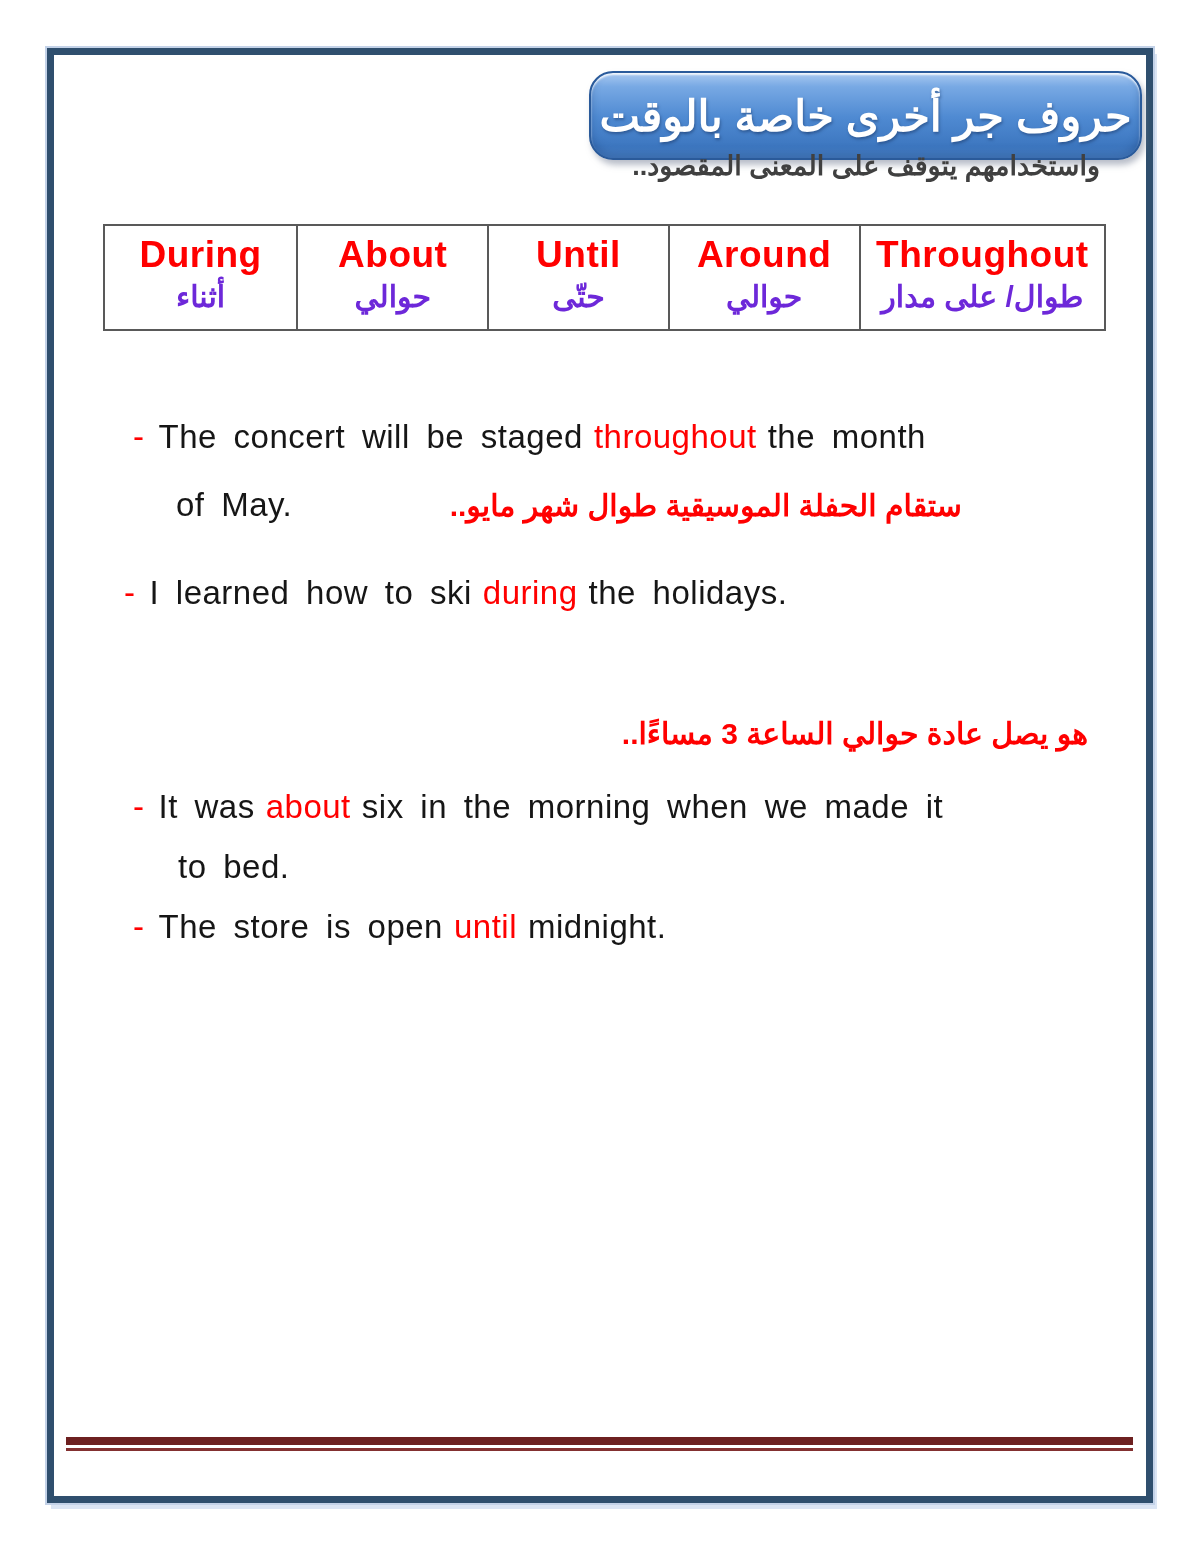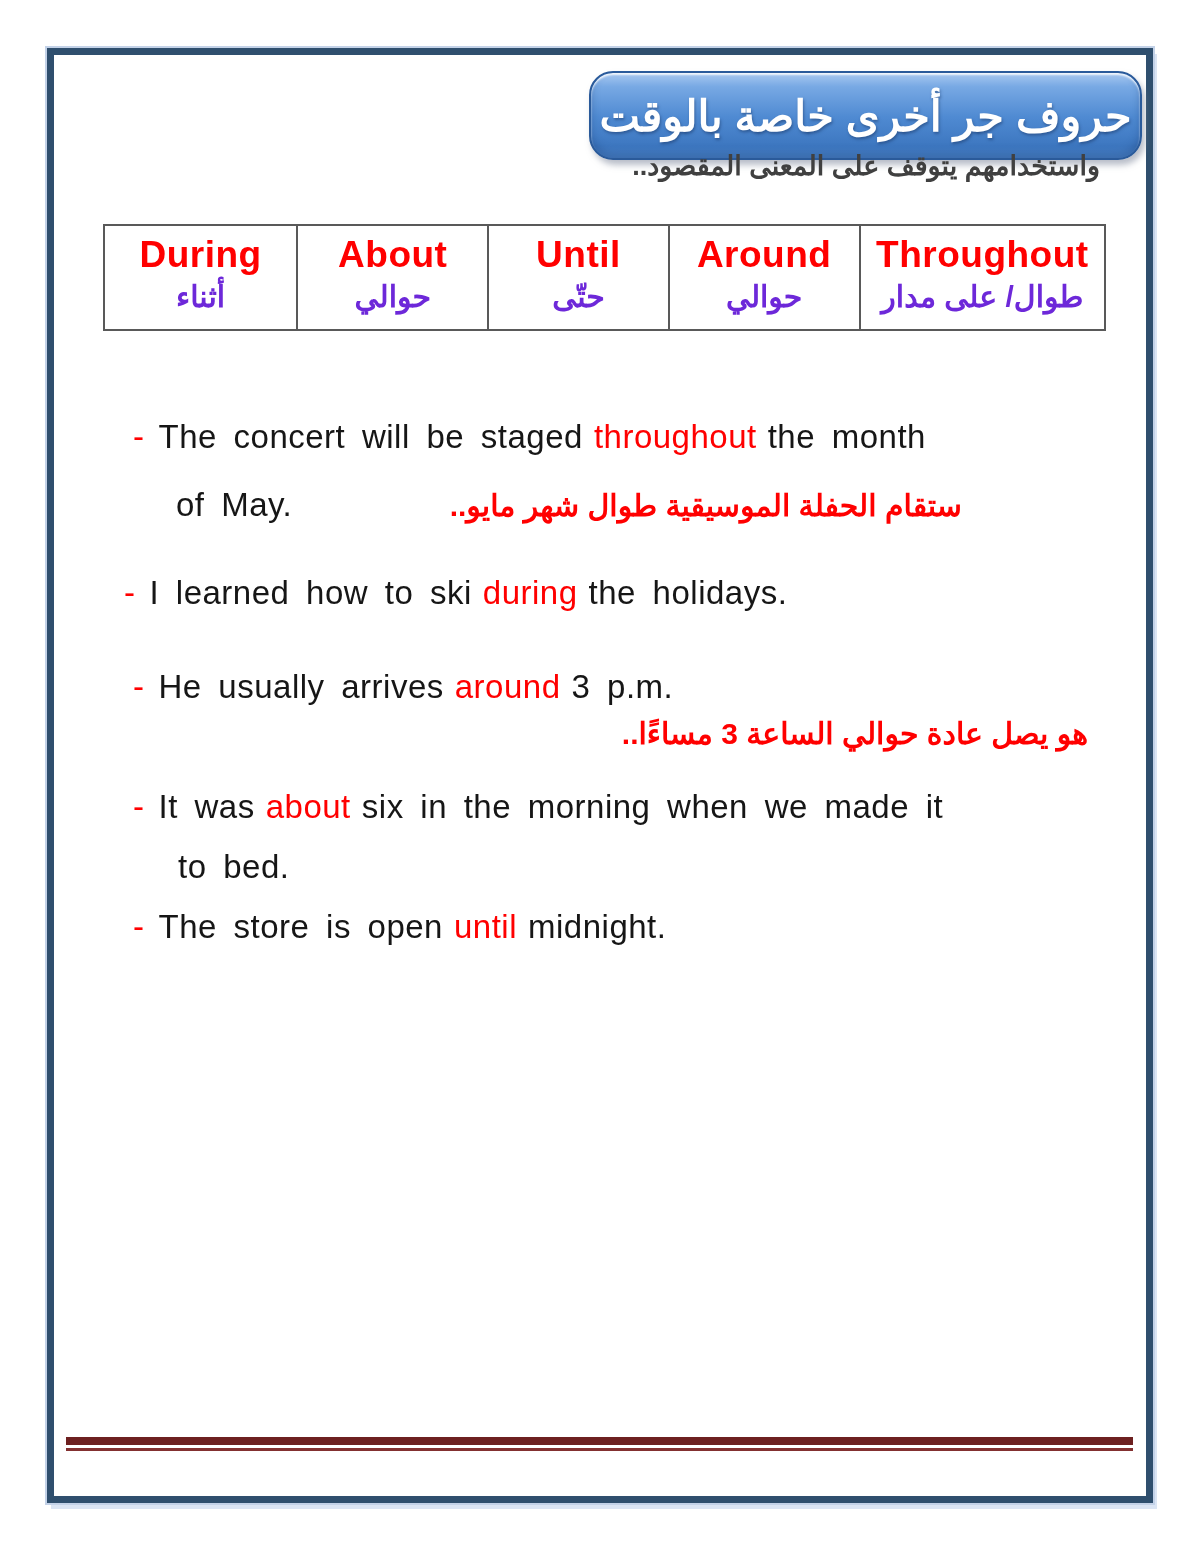--- a/index.html
+++ b/index.html
@@ -109,23 +109,20 @@
   </div>
   <div class="eline" style="left:176px; top:482px;">
     <span>of May.</span>
   </div>
   <div class="aline" style="right:238px; top:486px;">ستقام الحفلة الموسيقية طوال شهر مايو..</div>
 
   <div class="eline" style="left:124px; top:547px;margin-top:23px;">
     <span class="dash">-</span><span>I learned how to ski</span><span class="kw">during</span><span>the holidays.</span>
   </div>
 
-  <div class="eline" style="left:133px; top:664px;">
-    <span class="dash">-</span><span>He usually arrives</span><span class="kw">around</span><span>3 p.m.</span>
-  </div>
   <div class="aline" style="right:112px; top:714px;">هو يصل عادة حوالي الساعة 3 مساءًا..</div>
 
   <div class="eline" style="left:133px; top:784px;">
     <span class="dash">-</span><span>It was</span><span class="kw">about</span><span>six in the morning when we made it</span>
   </div>
   <div class="eline" style="left:178px; top:844px;">
     <span>to bed.</span>
   </div>
 
   <div class="eline" style="left:133px; top:904px;">

